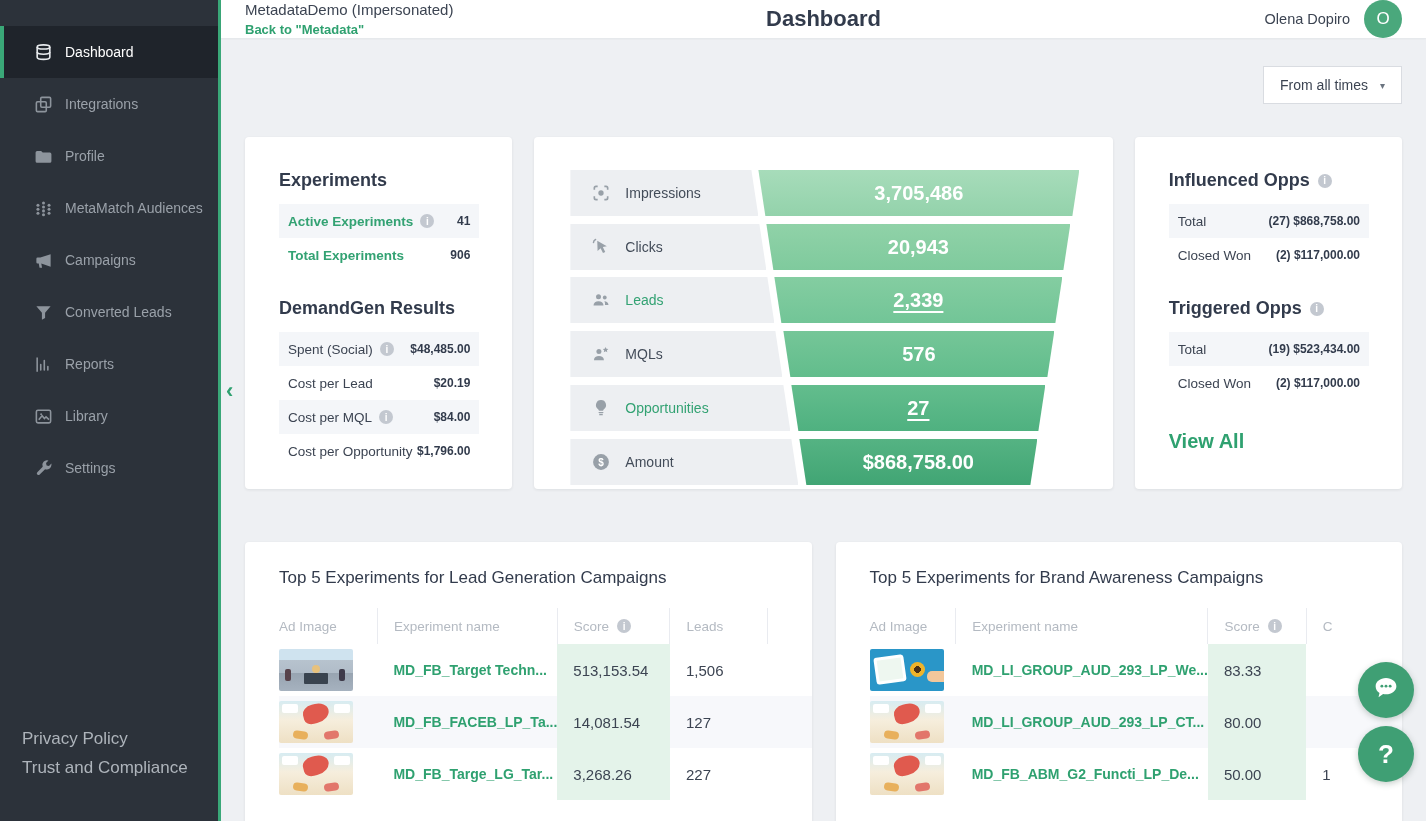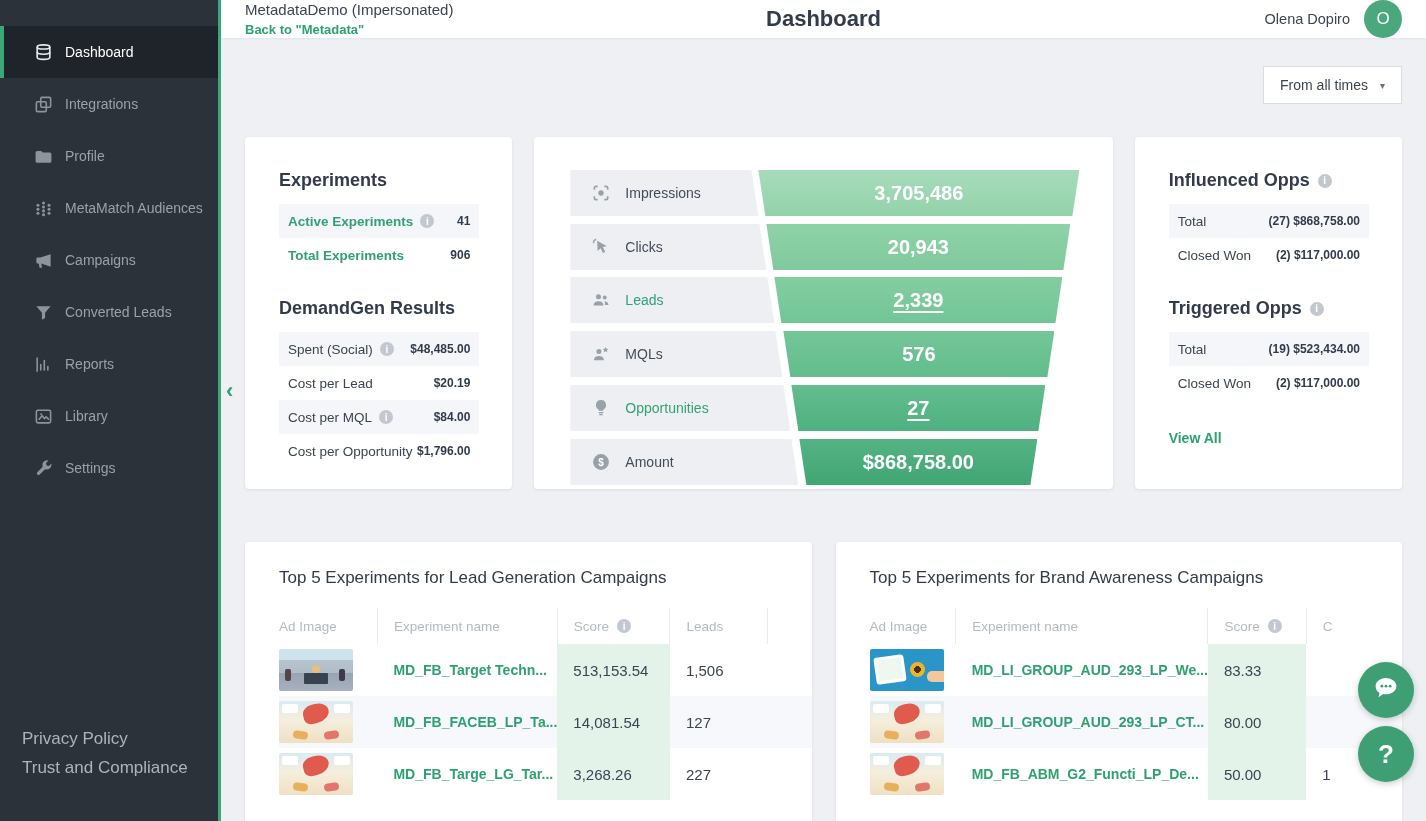--- a/index.html
+++ b/index.html
@@ -42,21 +42,21 @@
   
   .card.side-card{width:268px;height:352px;padding:33px 33px 0 34px}
   .card-title{font-size:18px;font-weight:700;color:#323b4c;display:flex;align-items:center;gap:8px}
   .mini-rows{margin-top:13px}
   .mini-row{height:34px;display:flex;align-items:center;justify-content:space-between;padding:0 9px;font-size:13.5px}
   .mini-row.alt{background:#f4f6f9}
   .mini-label{display:flex;align-items:center;gap:7px;color:#3c4452}
   .mini-label.green{color:#33a273;font-weight:700}
   .mini-value{font-weight:700;color:#323b4c;font-size:12px;white-space:nowrap}
   .sub-title{margin-top:26px}
-  .view-all{margin-top:30px;color:#2fa170;font-weight:700;font-size:14px;cursor:pointer}
+  .view-all{margin-top:30px;color:#2fa170;font-weight:700;font-size:20px;cursor:pointer}
   .info{width:14px;height:14px;border-radius:50%;background:#c3c8d0;color:#fff;font-size:10px;font-weight:700;display:inline-flex;align-items:center;justify-content:center;flex-shrink:0;cursor:pointer}
 
   
   .card.funnel-card{width:580px;height:352px;padding:33px 0 0 36px}
   .funnel{position:relative;width:522px;height:311px}
   .f-label{position:absolute;left:0;height:46px;background:#edeff2;display:flex;align-items:center;gap:14px;padding-left:21px;font-size:14px;color:#434c59;clip-path:polygon(0 0,calc(100% - 7px) 0,100% 100%,0 100%)}
   .f-label .f-ic{width:20px;height:20px;color:#98a0a8;display:flex;align-items:center;justify-content:center}
   .f-label .f-txt.green{color:#33a273;cursor:pointer}
   .f-bar{position:absolute;height:46px;display:flex;align-items:center;justify-content:center;color:#fff;font-size:20px;font-weight:700;clip-path:polygon(0 0,100% 0,calc(100% - 7px) 100%,7px 100%)}
   .f-bar .lnk{text-decoration:underline;text-underline-offset:4px;cursor:pointer}

